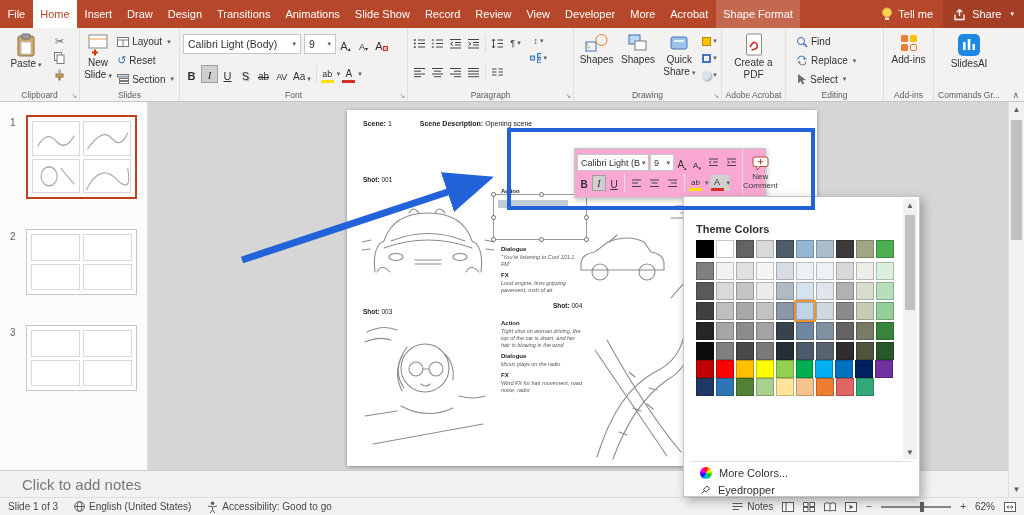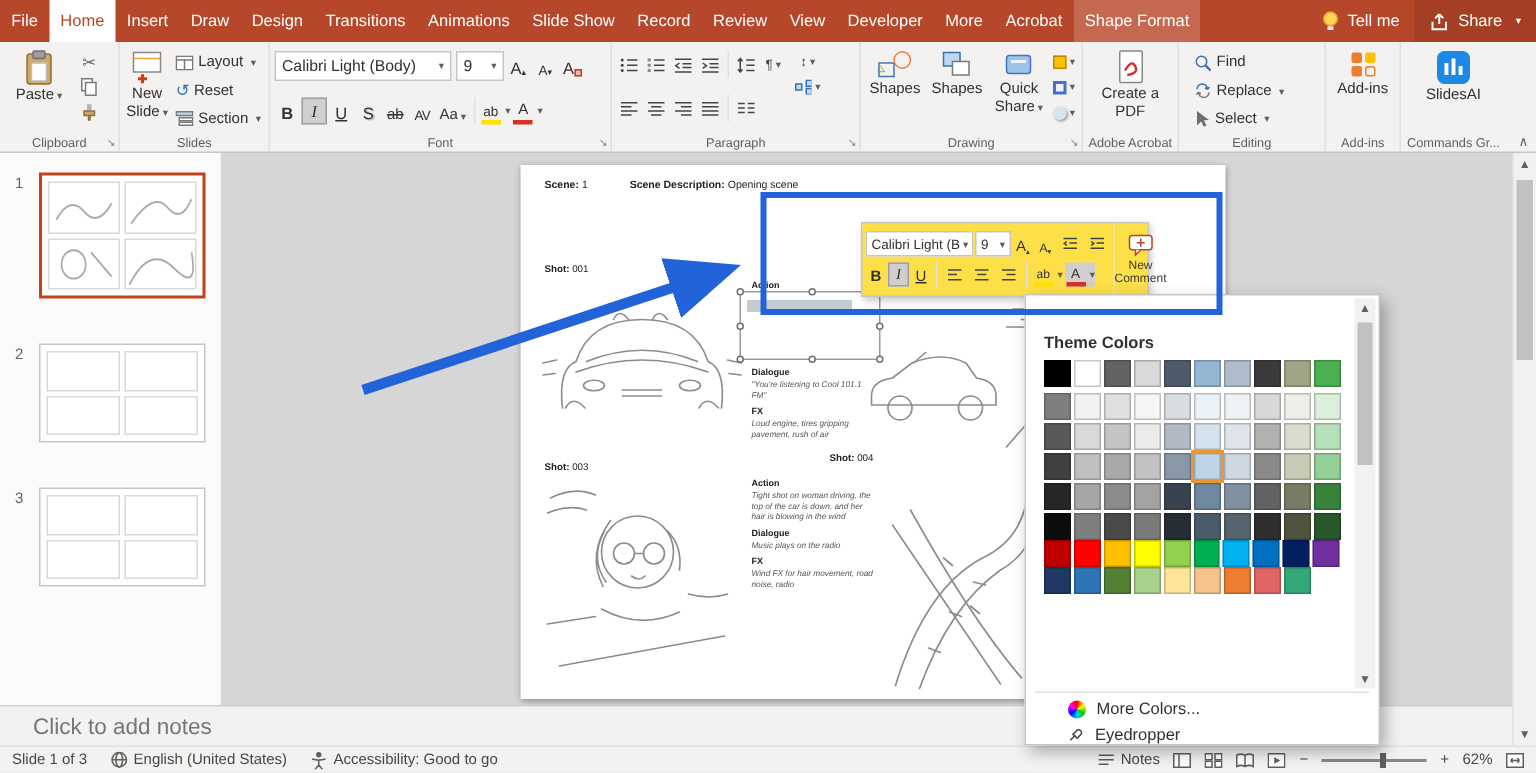--- a/index.html
+++ b/index.html
@@ -68,41 +68,41 @@
 
 #notes-pane{position:absolute;top:470px;left:0;width:1008px;height:27px;background:#F3F2F1;border-top:1px solid #D2D0CE;display:flex;align-items:center;padding-left:22px;font-size:15px;color:#767676}
 #statusbar{position:absolute;top:497px;left:0;width:100%;height:18px;background:#F3F2F1;border-top:1px solid #E1DFDD;display:flex;align-items:center;gap:16px;padding:0 8px;font-size:10px;color:#484644}
 .sb-item{display:flex;align-items:center;gap:4px;cursor:pointer;white-space:nowrap}
 #sb-right{margin-left:auto;display:flex;align-items:center;gap:9px}
 .slider{width:70px;height:2px;background:#8A8886;position:relative;cursor:pointer}
 .slider-thumb{position:absolute;left:55%;top:-4px;width:4px;height:10px;background:#605E5C}
 
 #hl-rect{position:absolute;left:507px;top:128px;width:308px;height:82px;border:4px solid var(--blue);z-index:40;pointer-events:none}
 #arrow{position:absolute;left:228px;top:158px;z-index:40;pointer-events:none}
-#mini{position:absolute;left:574px;top:148px;width:192px;height:50px;background:#fde047;border:1px solid #C8C6C4;box-shadow:1px 2px 5px rgba(0,0,0,.25);z-index:30;display:flex}
+#mini{position:absolute;left:574px;top:148px;width:192px;height:50px;background:#f9a8d4;border:1px solid #C8C6C4;box-shadow:1px 2px 5px rgba(0,0,0,.25);z-index:30;display:flex}
 .mini-main{flex:1;display:flex;flex-direction:column;justify-content:space-evenly;padding:2px}
 .mrow{display:flex;align-items:center;gap:1px}
 #mini .combo{height:17px;font-size:9px;padding:0 3px}
 #mini .tbtn{min-width:14px;height:16px;font-size:10px}
 #mini .cb-core{height:16px}
 .pressed{background:#D0CECE}
 .mini-nc{width:46px;border-left:1px solid #E1DFDD;display:flex;flex-direction:column;align-items:center;justify-content:center;gap:2px;font-size:8px;color:#3B3B3B;text-align:center;line-height:1.1;cursor:pointer}
 
 #picker{position:absolute;left:683px;top:196px;width:237px;height:301px;background:#fff;border:1px solid #C8C6C4;box-shadow:3px 4px 10px rgba(0,0,0,.3);z-index:35}
 #pk-scroll{position:relative;height:262px;padding:20px 26px 0 12px}
 .pk-h{font-weight:bold;font-size:11px;color:#323130;margin:6px 0 5px}
 .grid10{display:grid;grid-template-columns:repeat(10,18px);gap:2px}
 #theme-shades{margin-top:4px}
 .swatch{width:18px;height:18px;cursor:pointer;border:1px solid rgba(0,0,0,.22)}
 .swatch.selected{outline:2px solid #ED9433}
 .crow{display:flex;gap:2px}
 #pk-sb{position:absolute;top:2px;right:2px;bottom:0;width:14px;background:#F1F1F1}
 #pk-thumb{position:absolute;left:2px;right:2px;top:16px;height:95px;background:#C1C1C1;cursor:pointer}
 .pk-div{border-top:1px solid #E1DFDD;margin:2px 6px}
-.pk-item{display:flex;align-items:center;gap:7px;height:17px;padding:0 28px;font-size:11px;cursor:pointer}
+.pk-item{display:flex;align-items:center;gap:7px;height:17px;padding:0 16px;font-size:11px;cursor:pointer}
 .wheel{width:12px;height:12px;border-radius:50%;background:conic-gradient(#f00,#ff0,#0c0,#0cf,#00f,#f0f,#f00)}
 </style>
 </head>
 <body>
 
 <div id="tabbar">
   <div id="tab-strip">
       <div class="tab file">File</div>
       <div class="tab active">Home</div>
       <div class="tab">Insert</div>

